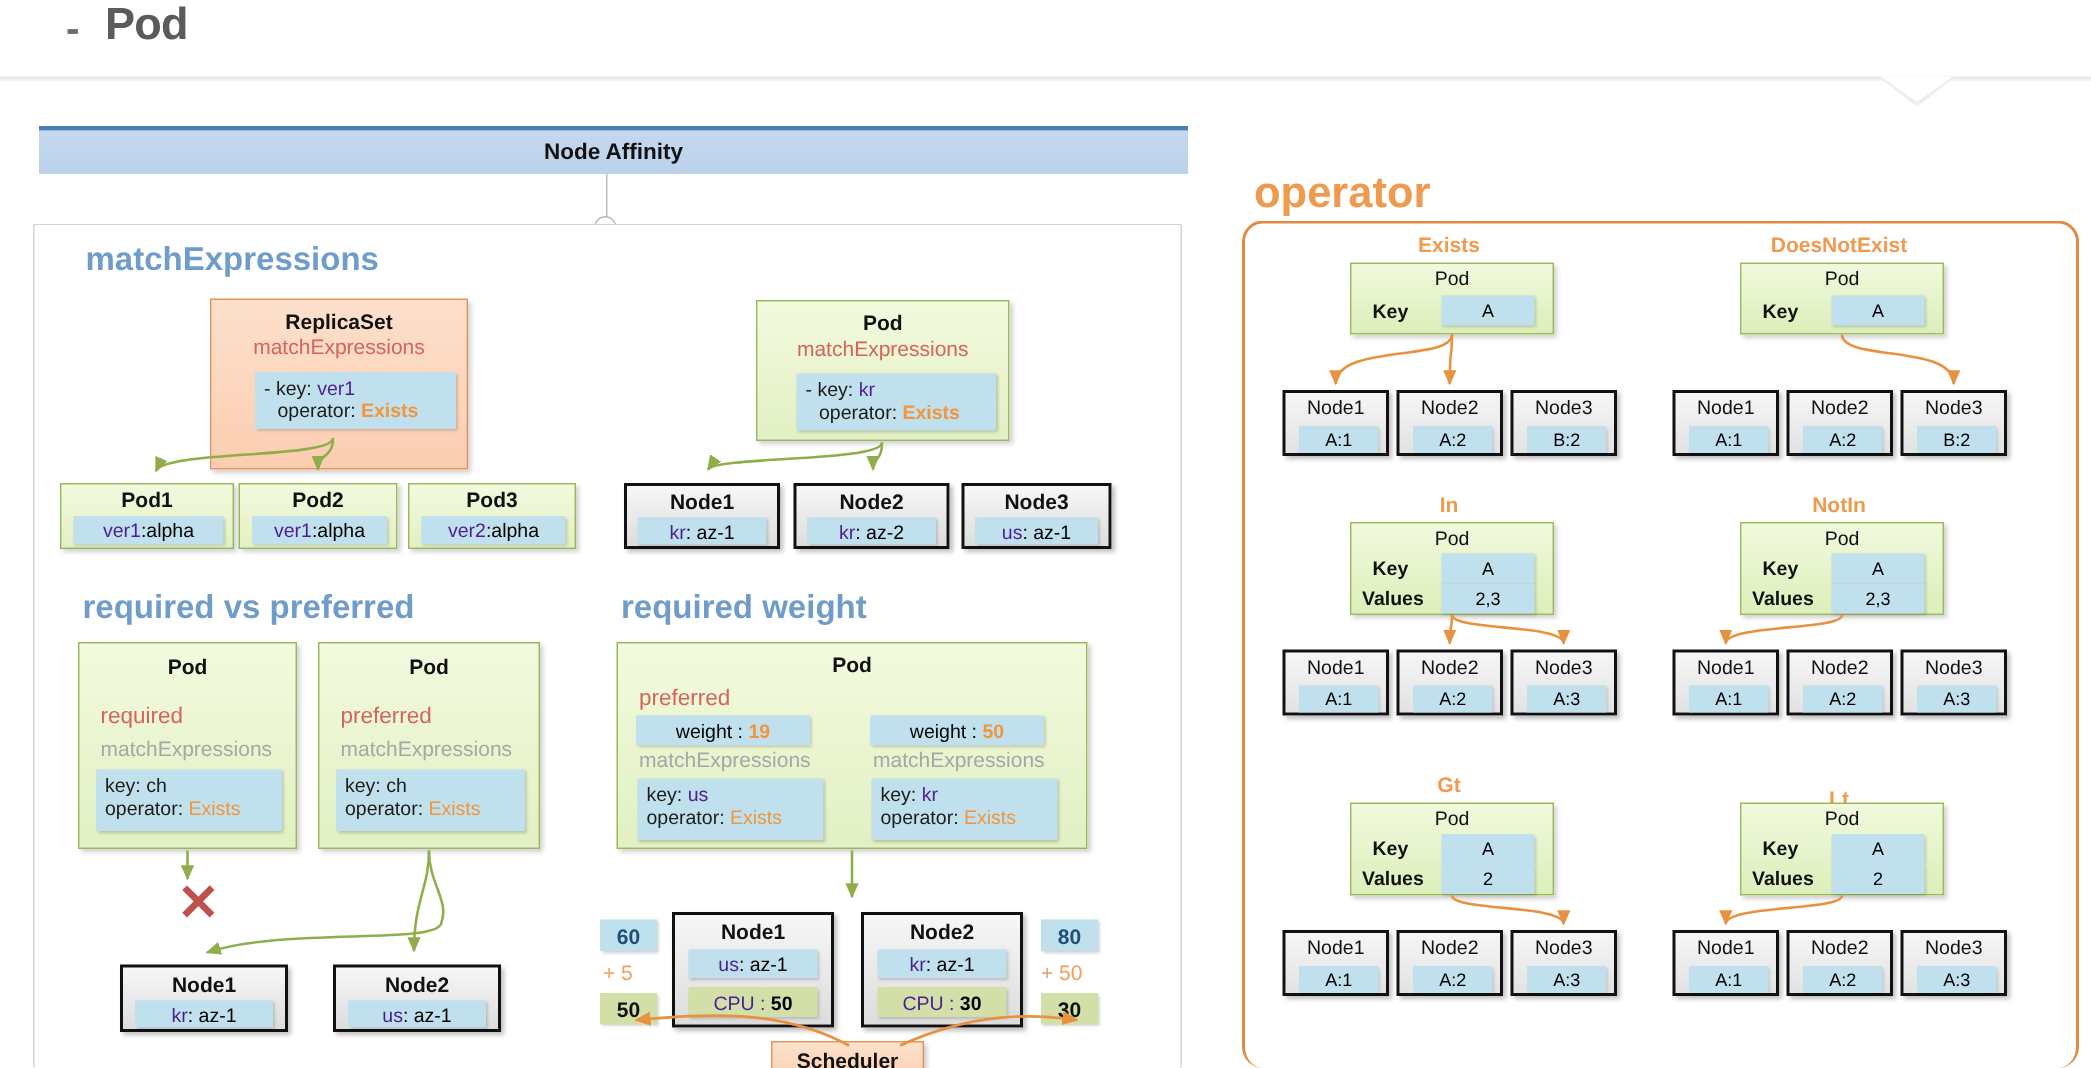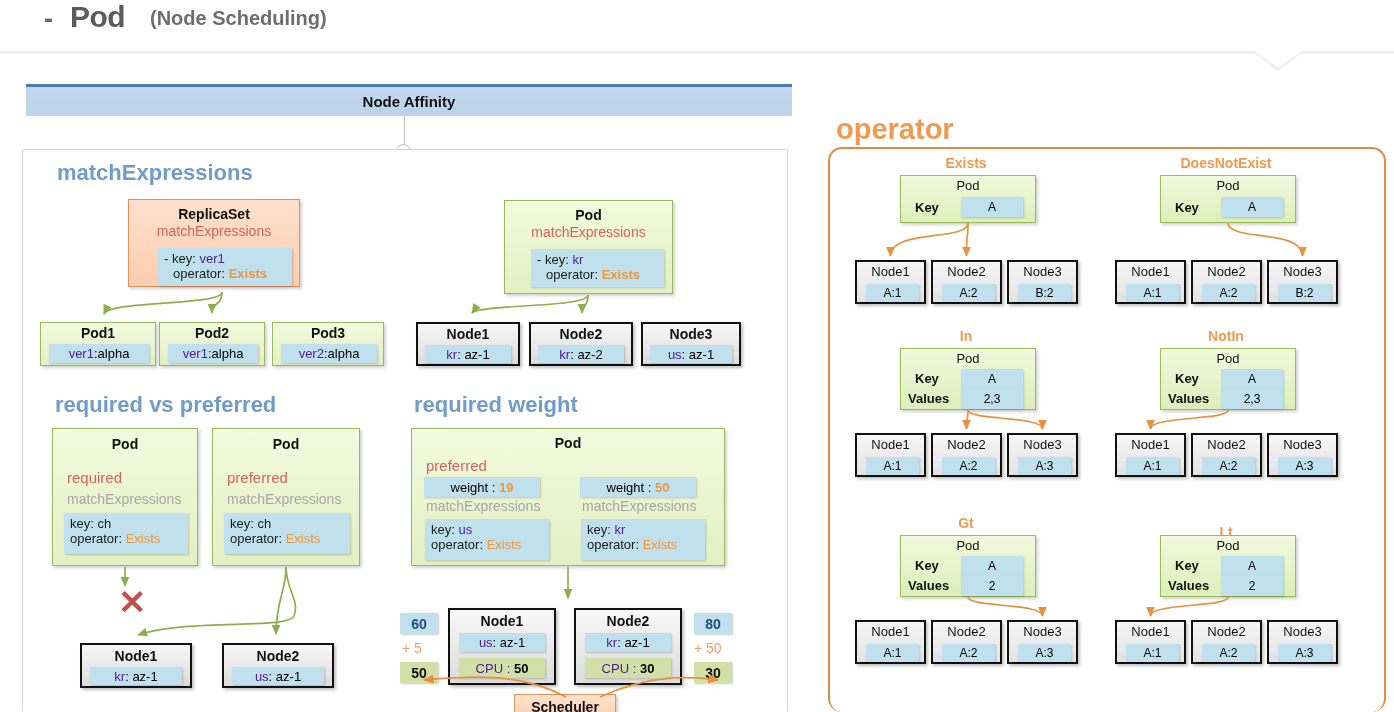--- a/index.html
+++ b/index.html
@@ -81,37 +81,36 @@
            font-weight:700;font-size:14px;color:#111; box-shadow:2px 2px 3px rgba(0,0,0,.2);}
 </style>
 </head>
 <body>
 
 <div id="root">
 
   <div class="hdr">
     <div class="hdr-dash">-</div>
     <div class="hdr-title">Pod</div>
-    <div class="hdr-sub">(Node Scheduling)</div>
   </div>
   <div class="hdr-rule"></div>
   <div class="hdr-notch"></div>
   <div class="hdr-notch-in"></div>
 
   <div class="na-bar">
     <span>Node Affinity</span>
   </div>
   <div class="na-stem"></div>
   <div class="na-dot"></div>
 
   <div class="lpanel"></div>
 
   <div class="sec-h" style="left:57px;top:160px;">matchExpressions</div>
 
-  <div class="obox" style="left:128px;top:199px;width:172px;height:88px;">
+  <div class="obox" style="left:140px;top:199px;width:172px;height:114px;">
     <div class="ttl" style="margin-top:6px;">ReplicaSet</div>
     <div style="text-align:center;font-size:14px;margin-top:1px;" class="red">matchExpressions</div>
     <div class="bchip" style="left:29px;top:48px;width:134px;height:38px;padding:3px 6px;">
       <div class="kv"><span>- key:</span>
         <span class="blue">ver1</span></div>
       <div class="kv" style="padding-left:9px;"><span>operator:</span>
         <span class="orng" style="font-weight:700;">Exists</span></div>
     </div>
   </div>
 

